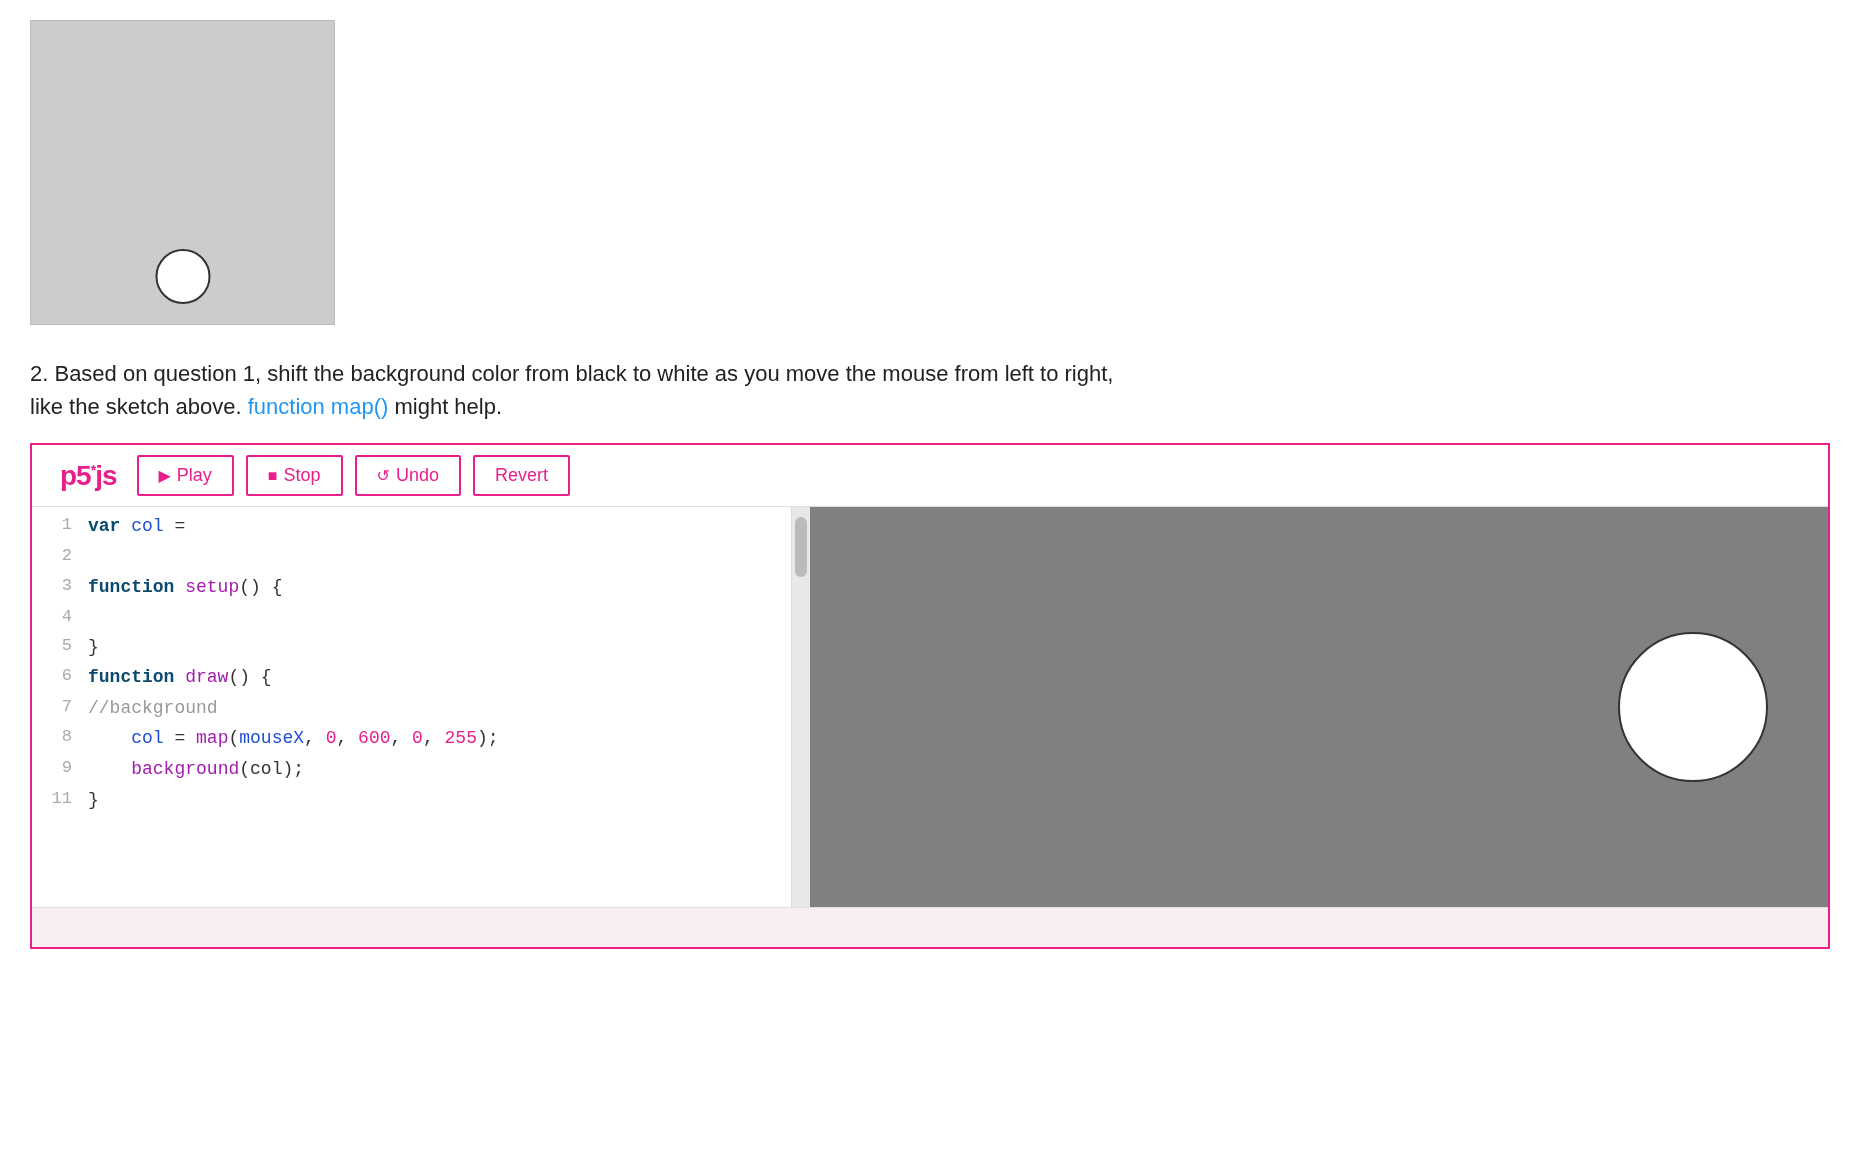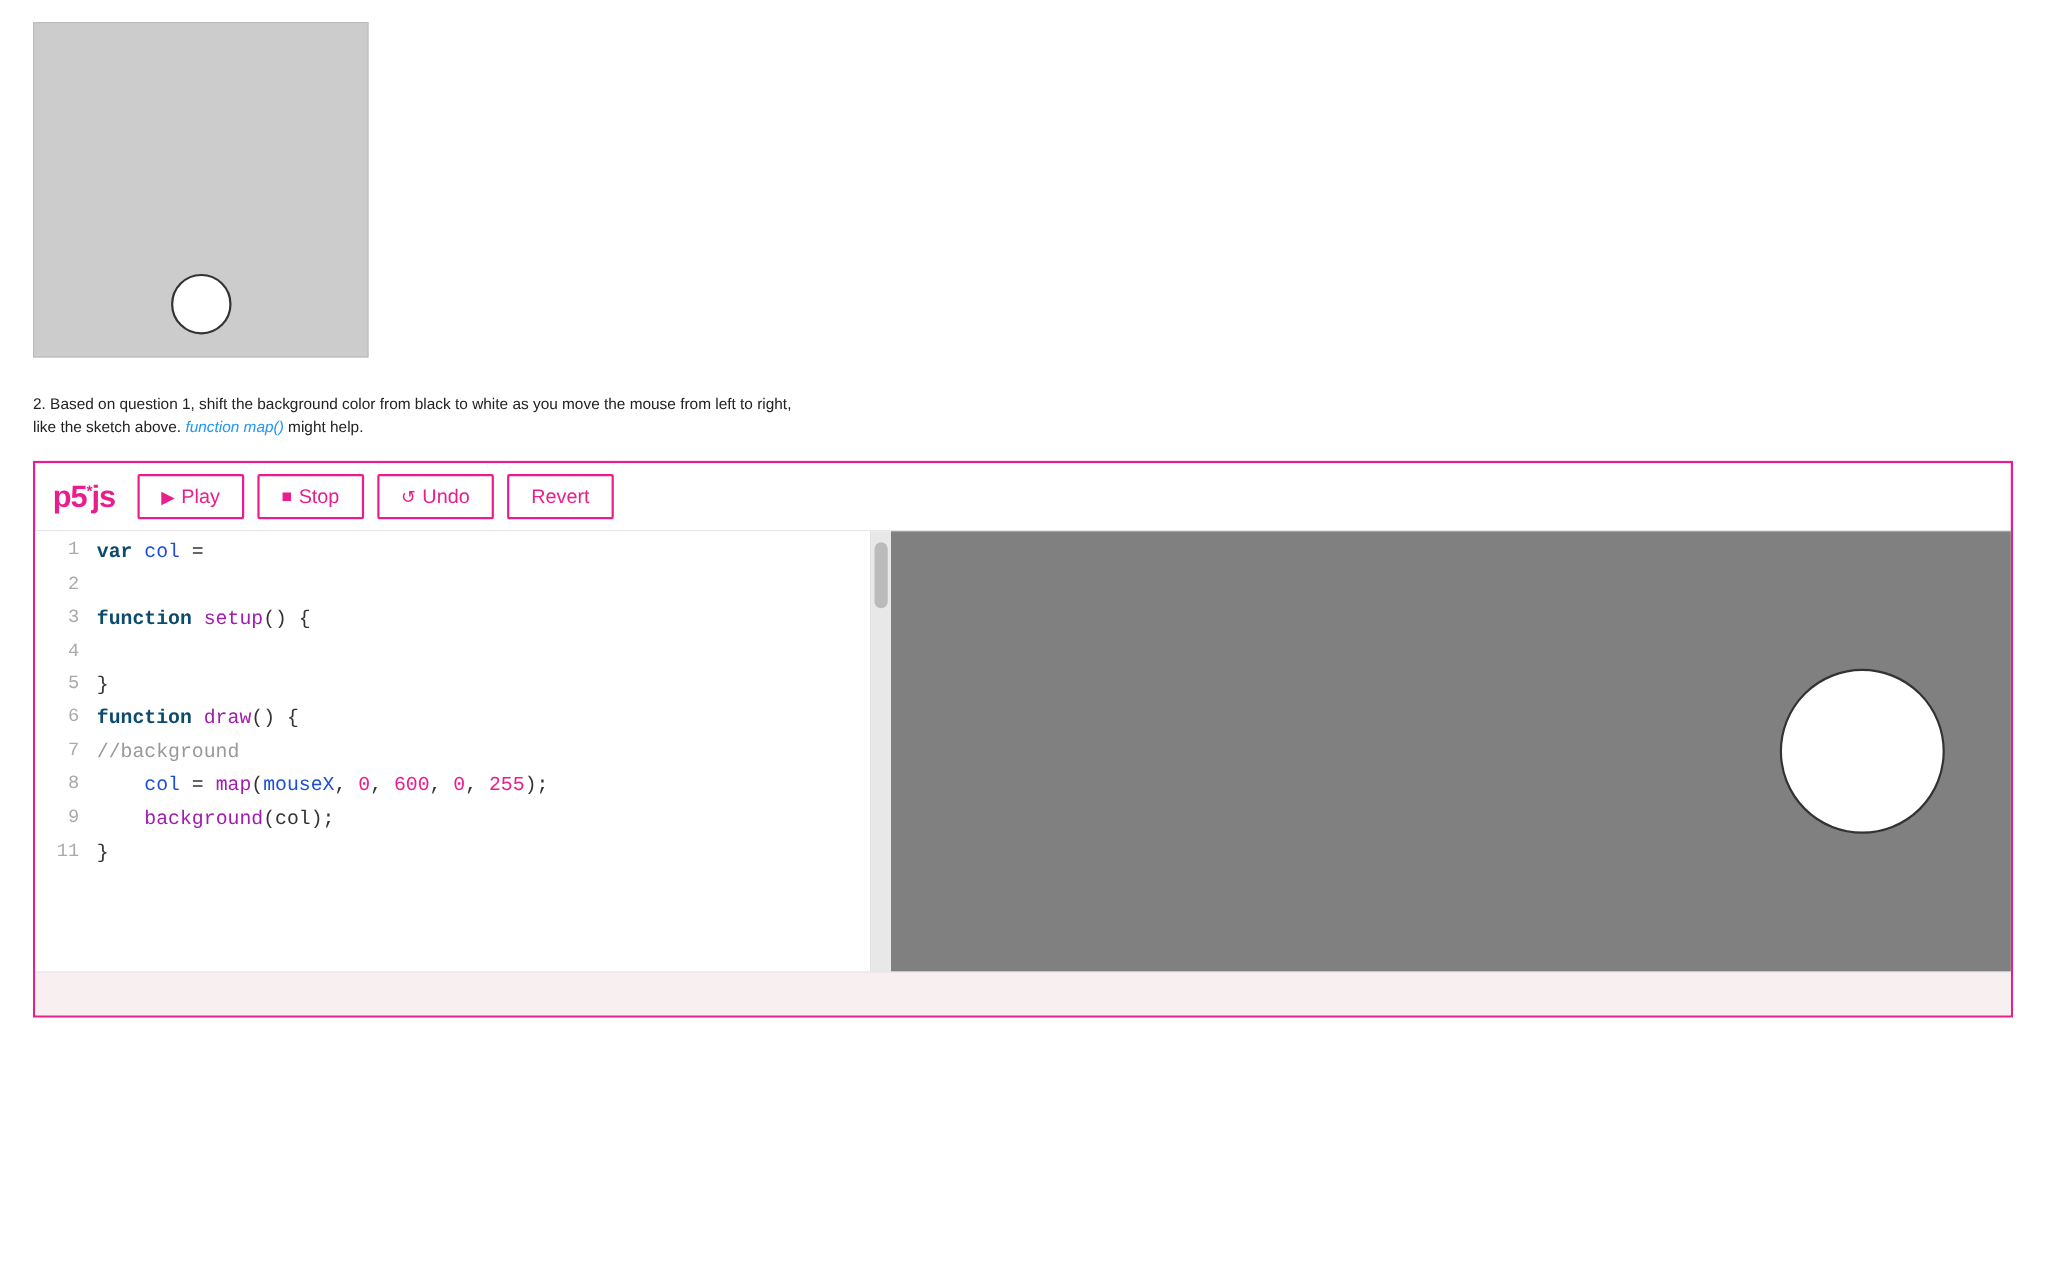--- a/index.html
+++ b/index.html
@@ -37,45 +37,44 @@
       background: white;
       border: 2px solid #333;
       position: absolute;
       bottom: 20px;
       left: 50%;
       transform: translateX(-50%);
     }
 
     
     .description-text {
-      font-size: 14px;
+      font-size: 22px;
       line-height: 1.5;
       color: #222;
       margin-bottom: 20px;
       max-width: 1200px;
       margin-top: 32px;
     }
 
     .description-text a {
       color: #2196F3;
       text-decoration: none;
-      font-style: italic;
     }
 
     
     .editor-container {
       border: 2px solid #e91e8c;
       background: #fff;
     }
 
     
     .editor-toolbar {
       display: flex;
       align-items: center;
-      padding: 10px 16px;
+      padding: 10px 28px;
       gap: 12px;
       border-bottom: 1px solid #e0e0e0;
     }
 
     .p5-logo {
       font-size: 28px;
       font-weight: bold;
       color: #e91e8c;
       margin-right: 8px;
       letter-spacing: -1px;

